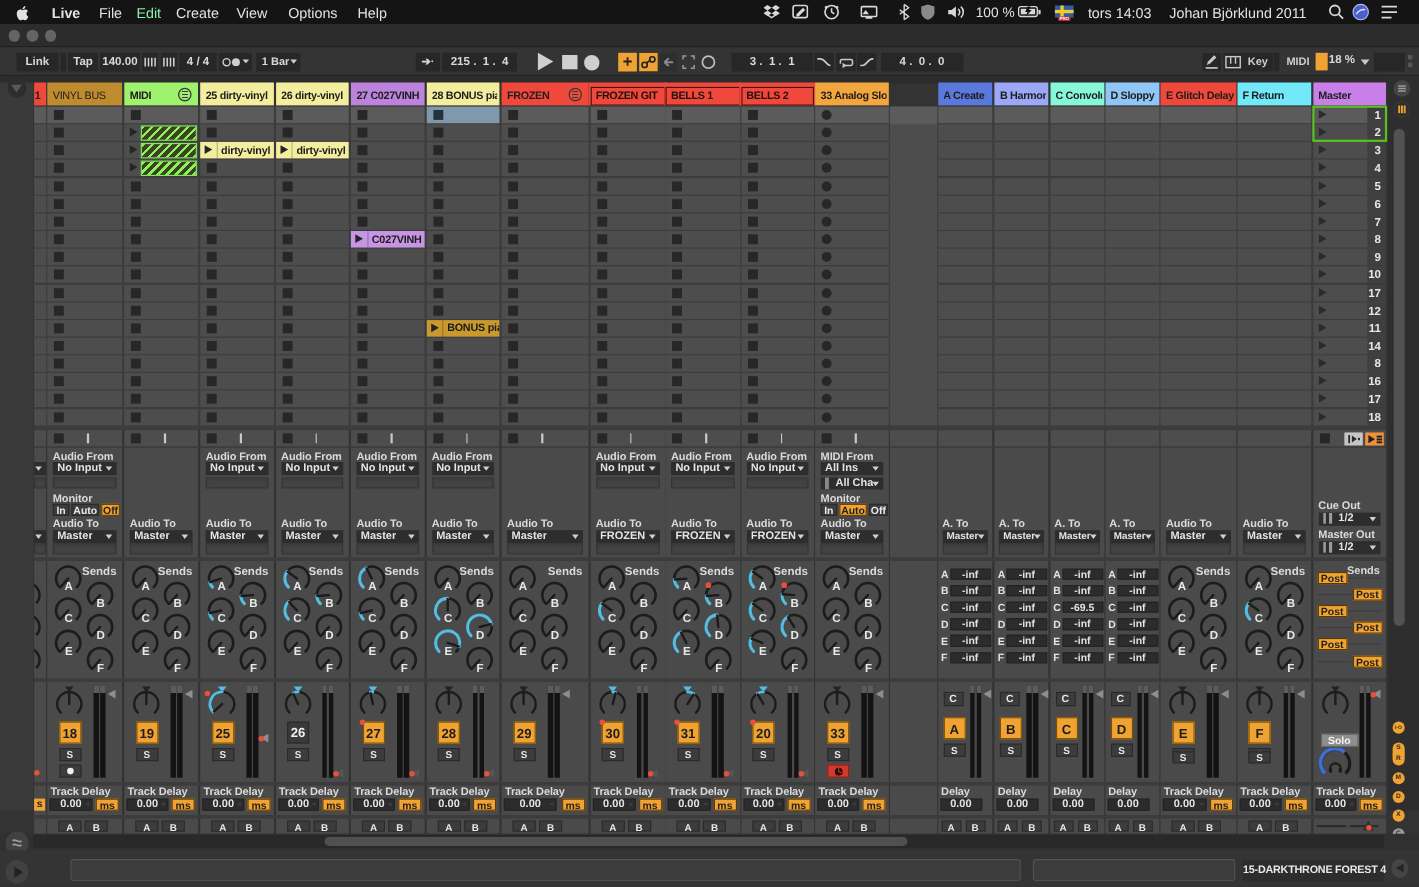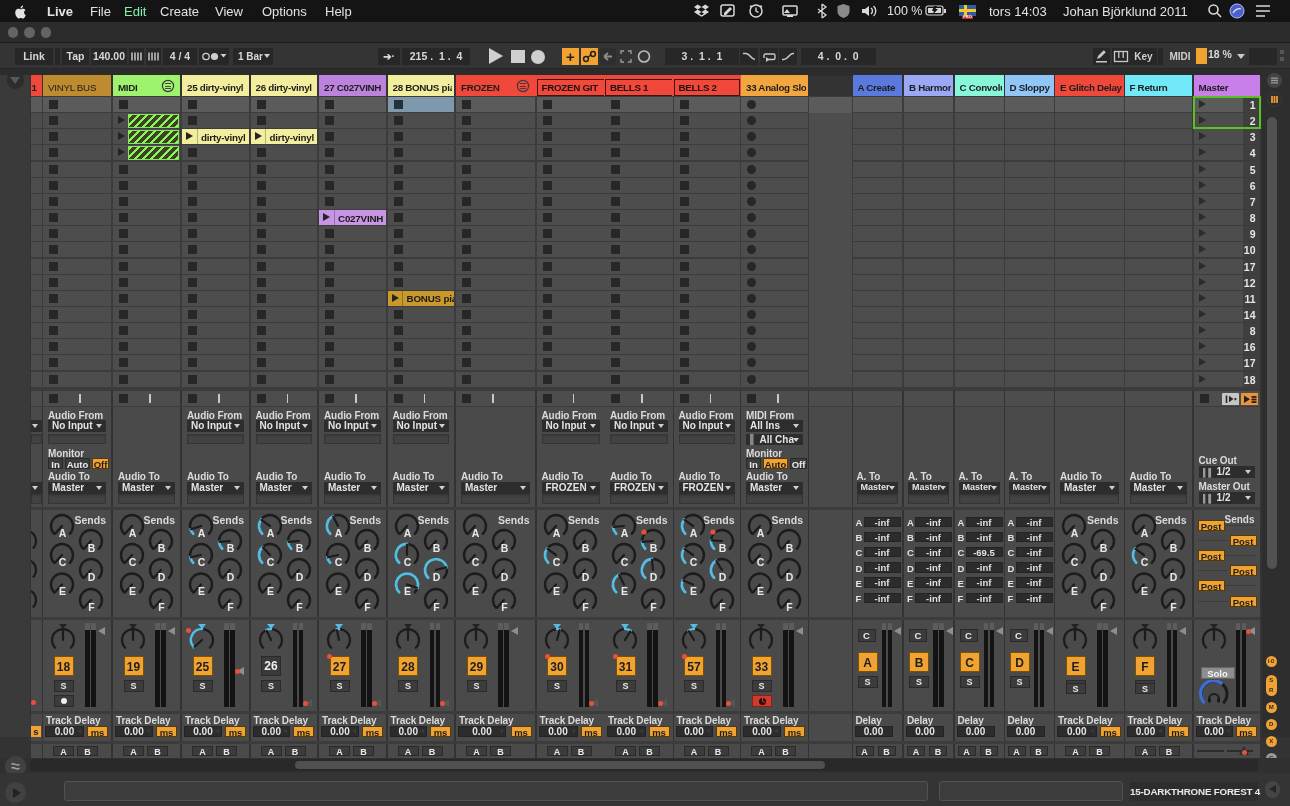--- a/index.html
+++ b/index.html
@@ -1574,21 +1574,21 @@
 <div class="abs" style="left:647px;top:623px;width:4.6px;height:7px;background:#5c5c5c"></div>
 <div class="abs" style="left:653px;top:623px;width:4.6px;height:7px;background:#5c5c5c"></div>
 <div class="tri-l" style="left:659.5px;top:699px;border-right-color:#565656"></div>
 <div class="reddot" style="left:657.5px;top:701px"></div>
 <div class="abs" style="left:689.5px;top:624px;width:0;height:0;border-left:4px solid transparent;border-right:4px solid transparent;border-top:5.5px solid #56bde2"></div>
 <svg style="position:absolute;left:680.5px;top:627px" width="26" height="26" viewBox="0 0 26 26">
       <path d="M5.2 20.8A11 11 0 1 1 20.8 20.8" stroke="#1c1c1c" stroke-width="2.2" fill="none" stroke-linecap="round"></path>
       <path d="M7.5 3.5A11 11 0 0 1 13.0 2.0" stroke="#56bde2" stroke-width="2.6" fill="none" stroke-linecap="round"></path>
       <line x1="13" y1="13" x2="7.9" y2="4.2" stroke="#1c1c1c" stroke-width="2.2" stroke-linecap="round"></line>
     </svg>
-<div class="obtn" style="left:684.0px;top:656px;width:20px;height:20px;font-size:12px;line-height:20px;border:1px solid #7a5200">57</div>
+<div class="obtn" style="left:684.0px;top:656px;width:20px;height:20px;font-size:12px;line-height:20px;border:1px solid #7a5200">20</div>
 <div class="reddot" style="left:681.5px;top:653.5px"></div>
 <div class="btn" style="left:684.0px;top:680px;width:20px;height:11.5px;font-size:9px;line-height:11px">S</div>
 <div class="abs" style="left:715.5px;top:623px;width:4.6px;height:84px;background:#131313"></div>
 <div class="abs" style="left:721.5px;top:623px;width:4.6px;height:84px;background:#131313"></div>
 <div class="abs" style="left:715.5px;top:623px;width:4.6px;height:7px;background:#5c5c5c"></div>
 <div class="abs" style="left:721.5px;top:623px;width:4.6px;height:7px;background:#5c5c5c"></div>
 <div class="tri-l" style="left:728.0px;top:699px;border-right-color:#565656"></div>
 <div class="reddot" style="left:726.0px;top:701px"></div>
 <div class="abs" style="left:757px;top:624px;width:0;height:0;border-left:4px solid transparent;border-right:4px solid transparent;border-top:5.5px solid #222222"></div>
 <svg style="position:absolute;left:748px;top:627px" width="26" height="26" viewBox="0 0 26 26">

